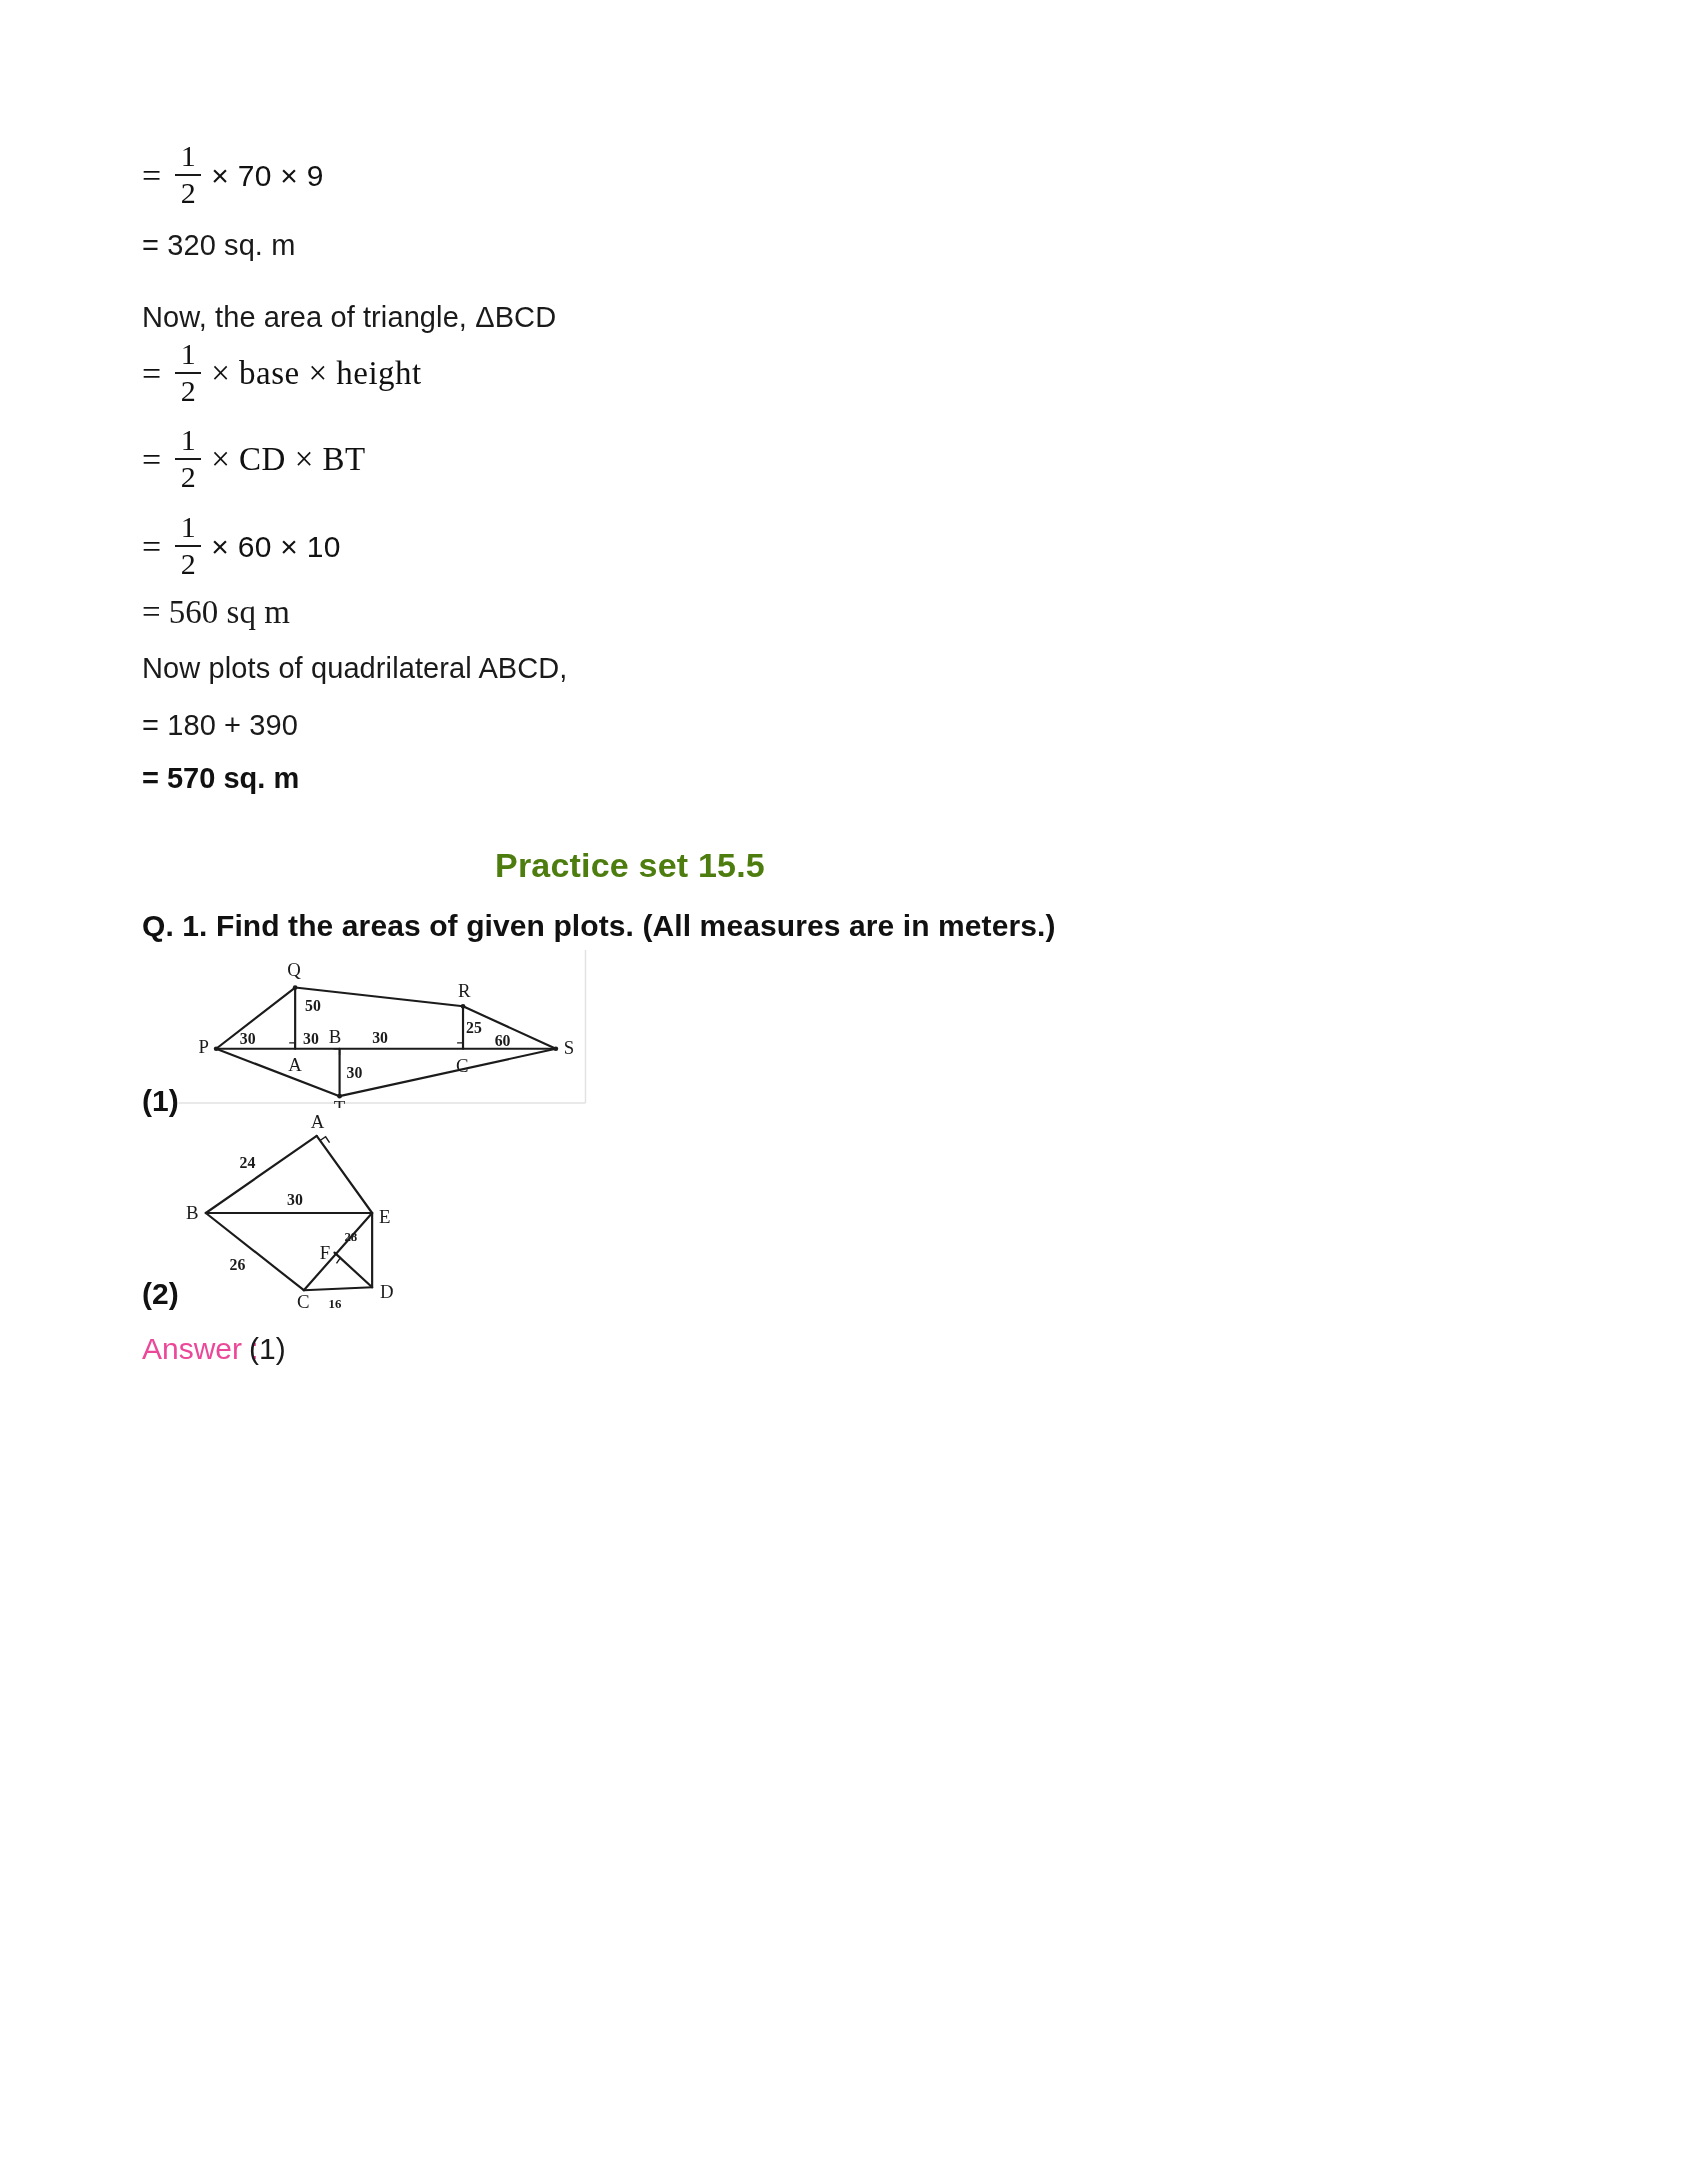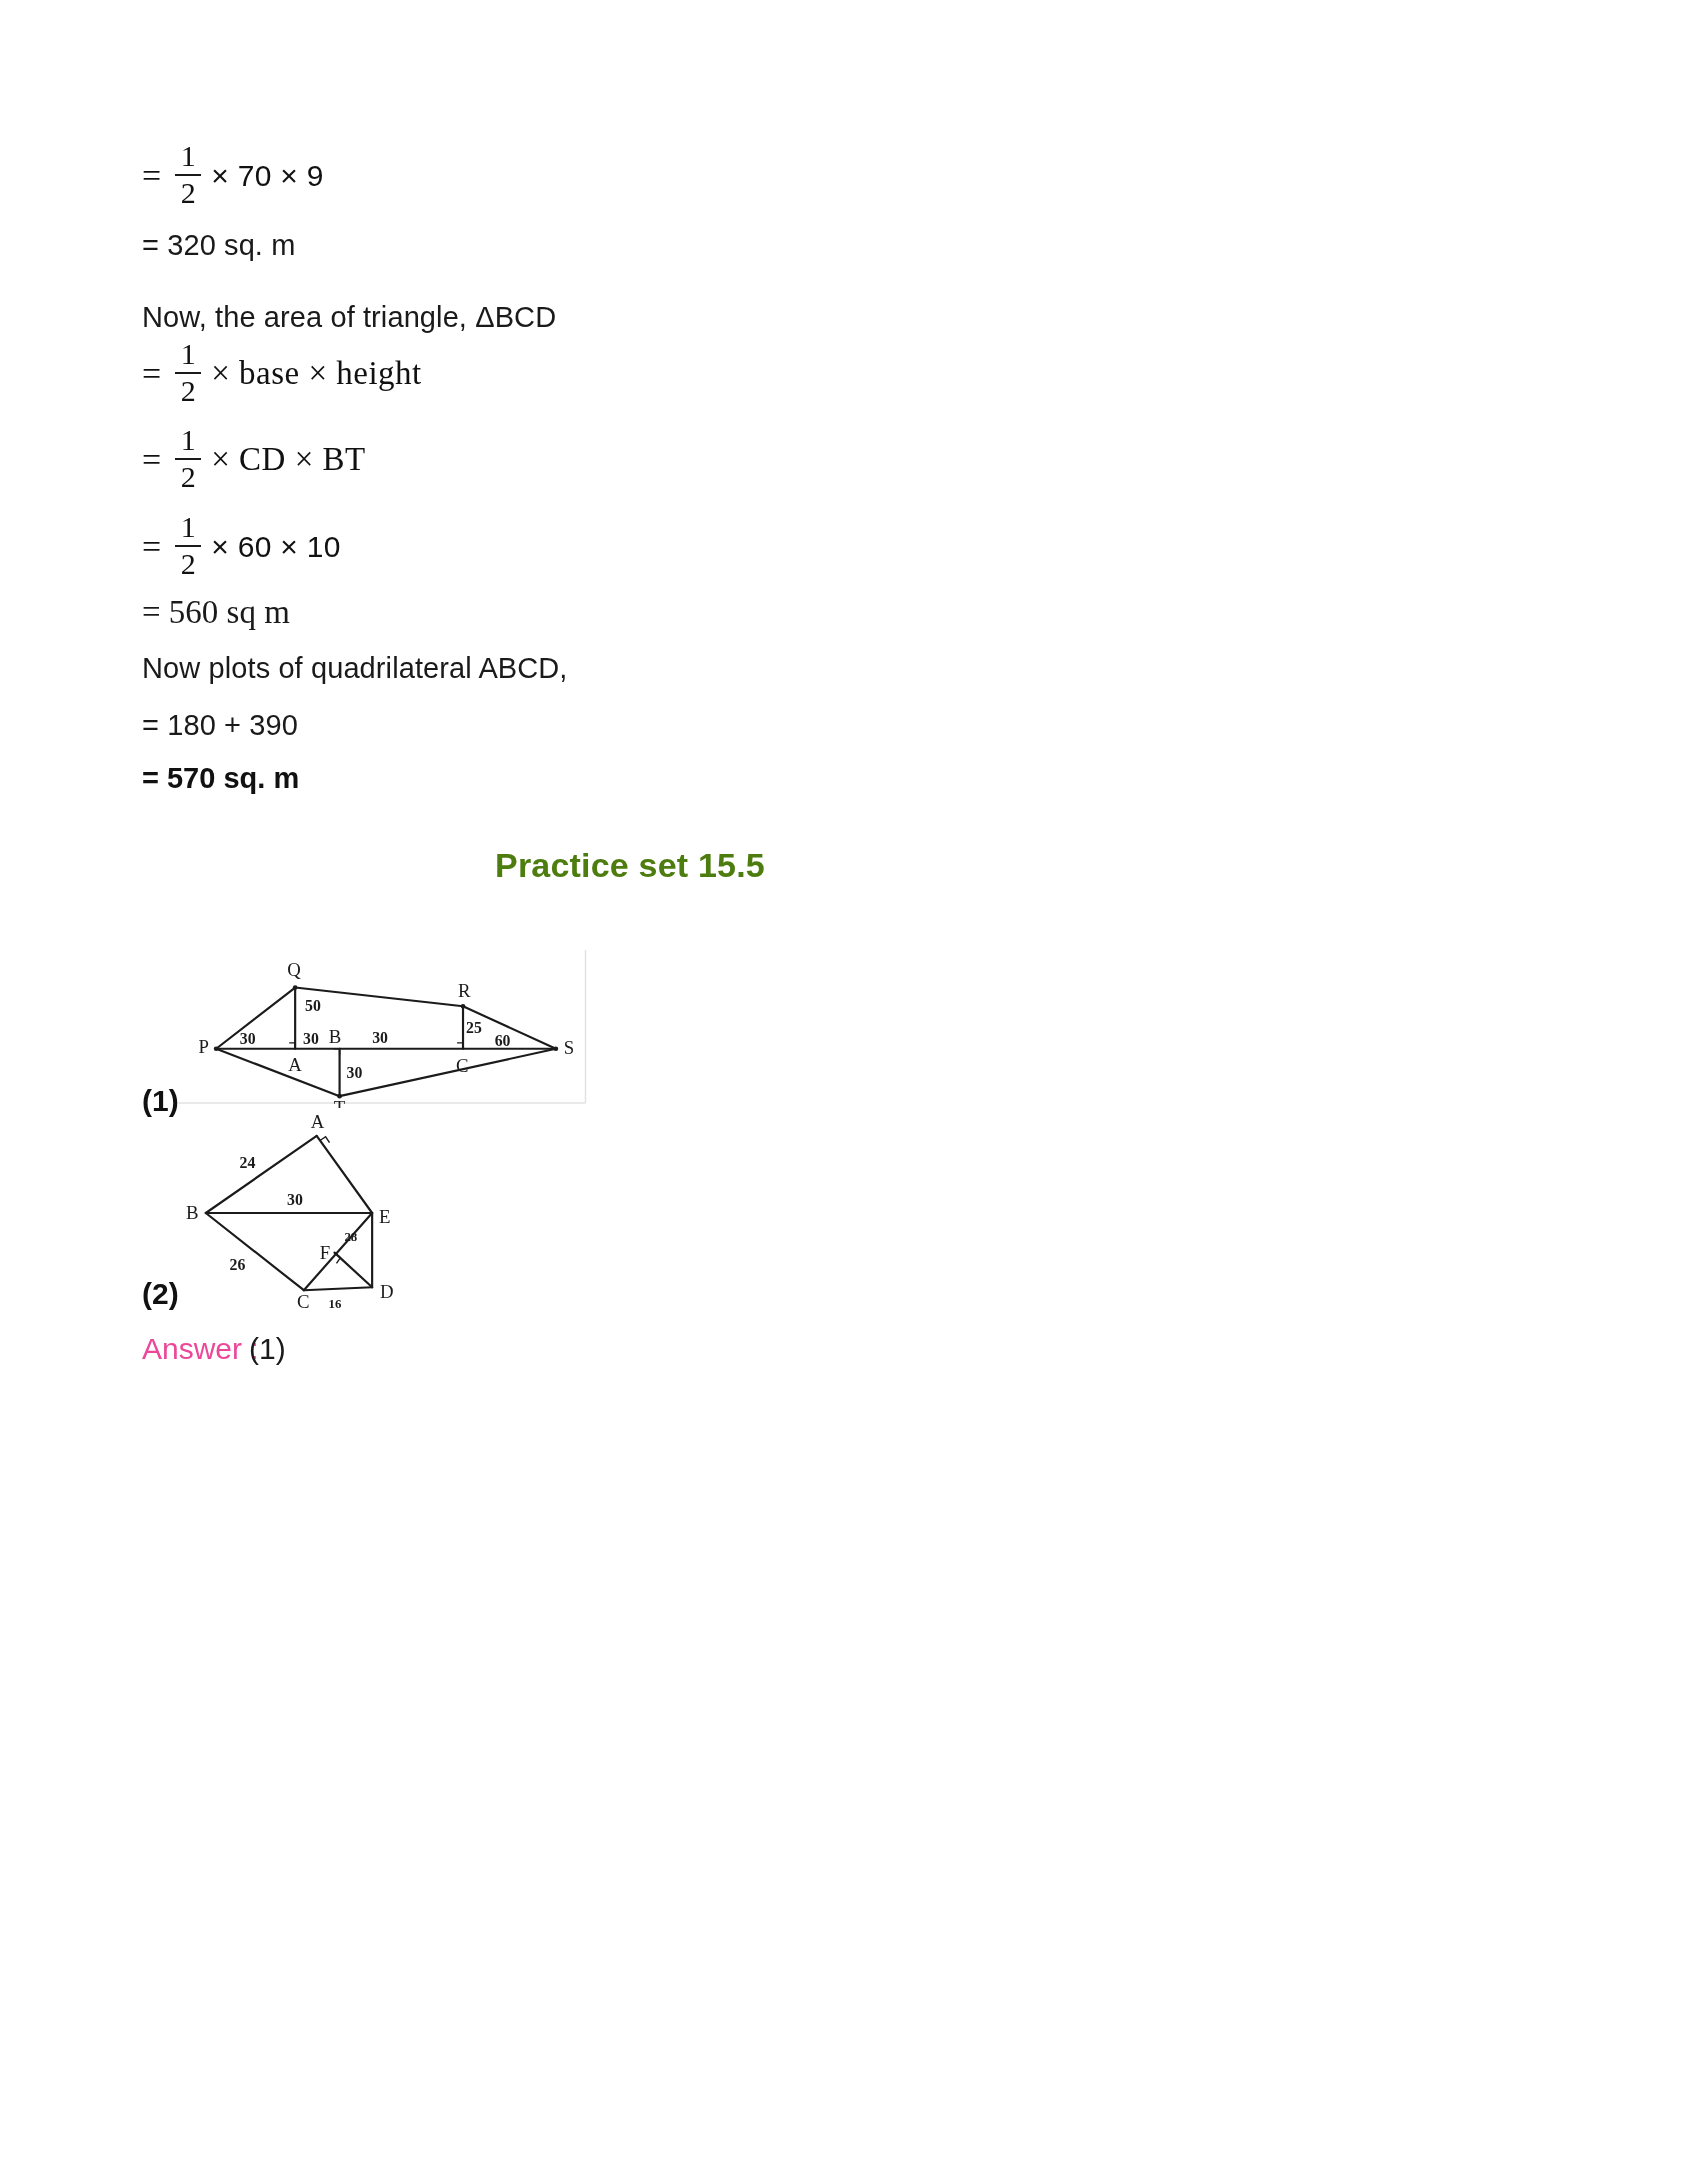--- a/index.html
+++ b/index.html
@@ -216,20 +216,21 @@
   <div class="line serif" style="left:142px; top:596px;">=  560 sq m</div>
 
   <div class="line sans" style="left:142px; top:654px;">Now plots of quadrilateral ABCD,</div>
 
   <div class="line sans" style="left:142px; top:711px;">= 180 + 390</div>
 
   <div class="line sans-bold" style="left:142px; top:764px;">= 570 sq. m</div>
 
   <div class="practice-title" style="left:495px; top:846px;">Practice set 15.5</div>
 
+  <div class="question" style="left:142px; top:909px;">Q. 1. Find the areas of given plots. (All measures are in meters.)</div>
 
   <div class="figure-box" style="left:178px; top:950px;">
     <svg width="416" height="158" viewBox="0 0 420 160">
 
       <line class="frame-line" x1="412" y1="0" x2="412" y2="155"></line>
       <line class="frame-line" x1="0" y1="155" x2="412" y2="155"></line>
 
       <line class="fig-edge" x1="38" y1="100" x2="382" y2="100"></line>
 
       <line class="fig-edge" x1="38" y1="100" x2="118" y2="38"></line>

